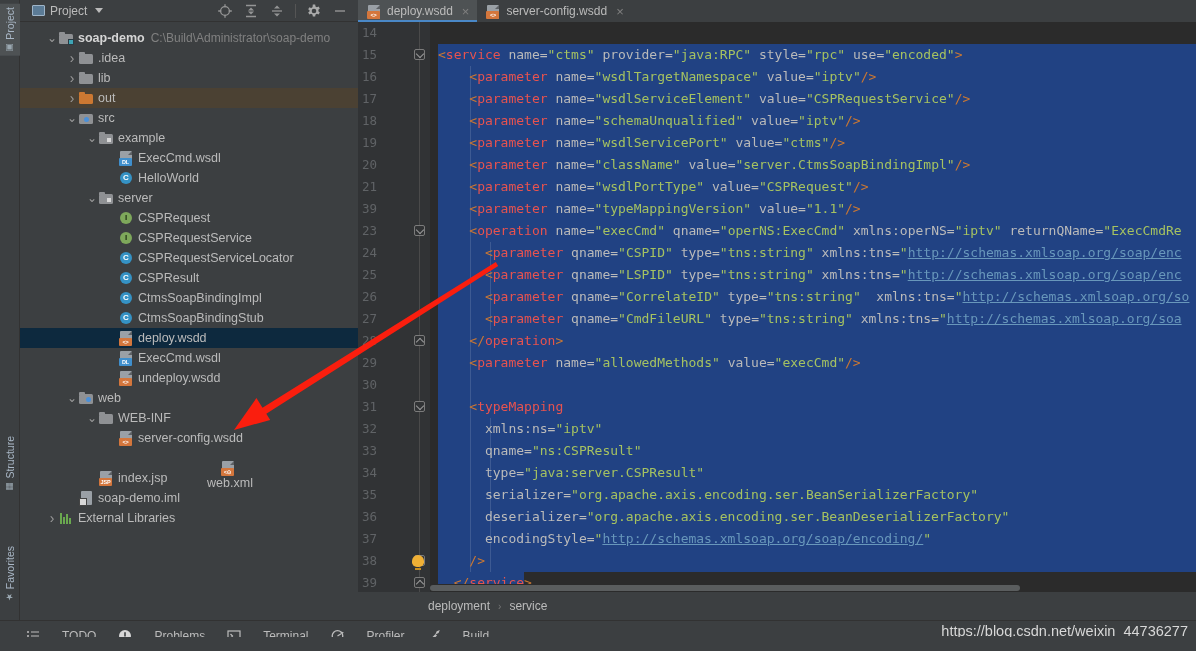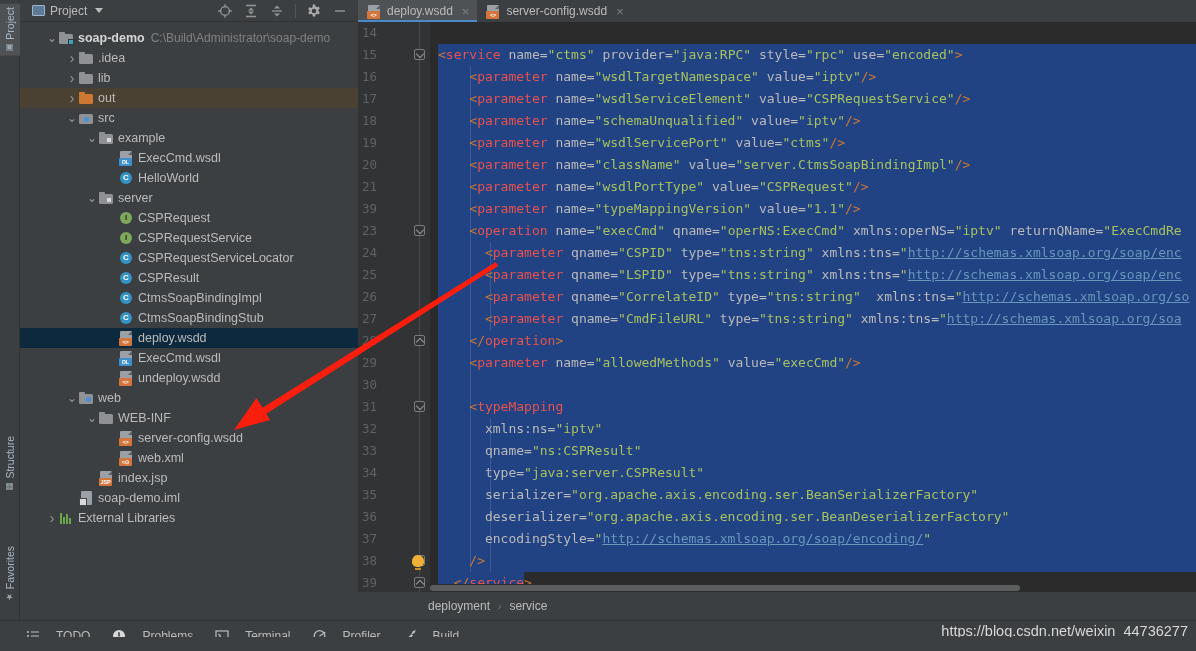--- a/index.html
+++ b/index.html
@@ -224,21 +224,21 @@
     font-size:12px; color:#bbbbbb;
   }
   .breadcrumbs .sep { color:#777; font-size:10px; }
 
   
   .statusbar {
     position:absolute; left:0; right:0; top:620px; height:31px; background:#3c3f41;
     border-top:1px solid #323232; display:flex; align-items:center;
     padding-left:26px; gap:22px; font-size:12px; color:#bbbbbb;
   }
-  .sb-item { display:flex; align-items:center; gap:16px; }
+  .sb-item { display:flex; align-items:center; gap:22px; }
   .sb-ic { width:14px; height:14px; position:relative; display:inline-block; }
   .watermark {
     position:absolute; right:8px; top:623px; font-size:14.5px; color:#d8d8d8;
     font-family:"Liberation Sans", sans-serif;
   }
   .bottom-strip {
     position:absolute; left:0; right:0; top:637px; height:14px; background:#3c3f41;
     overflow:hidden; font-size:11px; color:#6d7072; padding-left:14px;
     display:flex; align-items:flex-start;
   }
@@ -438,21 +438,21 @@
           <span class="lbl">WEB-INF</span>
         </div>
         <div class="row" style="padding-left: 86px;">
           <span class="arrow none"></span>
           <span class="ic">
             <span class="ic-file"></span>
             <span class="ic-tag orange">&lt;&gt;</span>
           </span>
           <span class="lbl">server-config.wsdd</span>
         </div>
-        <div class="row" style="padding-left: 86px;">
+        <div class="row" style="padding-left: 86px; flex-direction: column;">
           <span class="arrow none"></span>
           <span class="ic">
             <span class="ic-file"></span>
             <span class="ic-tag orange">&lt;⊙</span>
           </span>
           <span class="lbl">web.xml</span>
         </div>
         <div class="row" style="padding-left: 66px;">
           <span class="arrow none"></span>
           <span class="ic">

